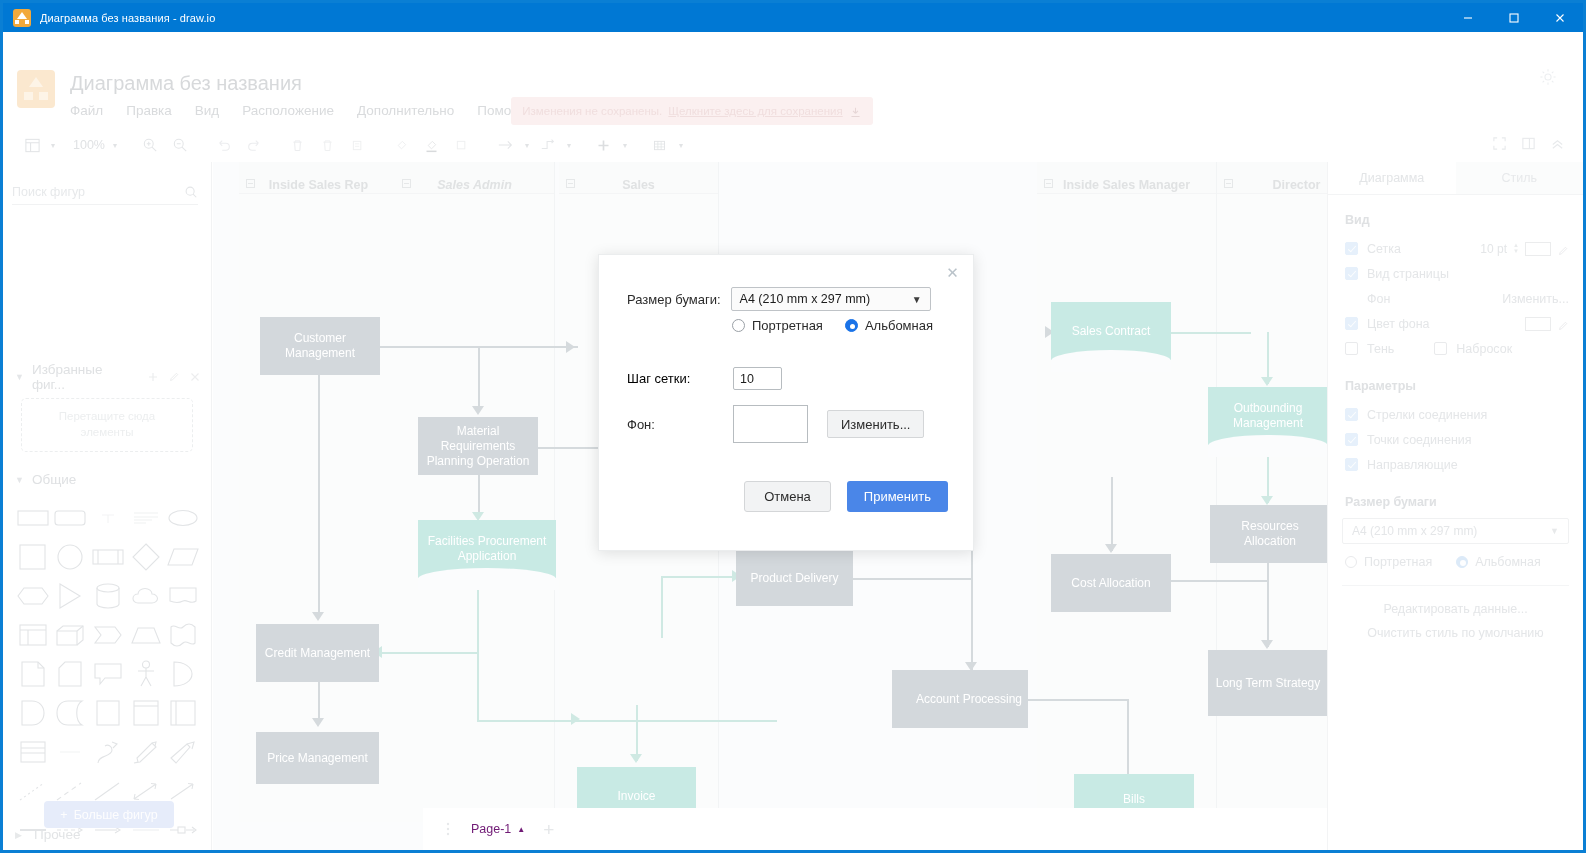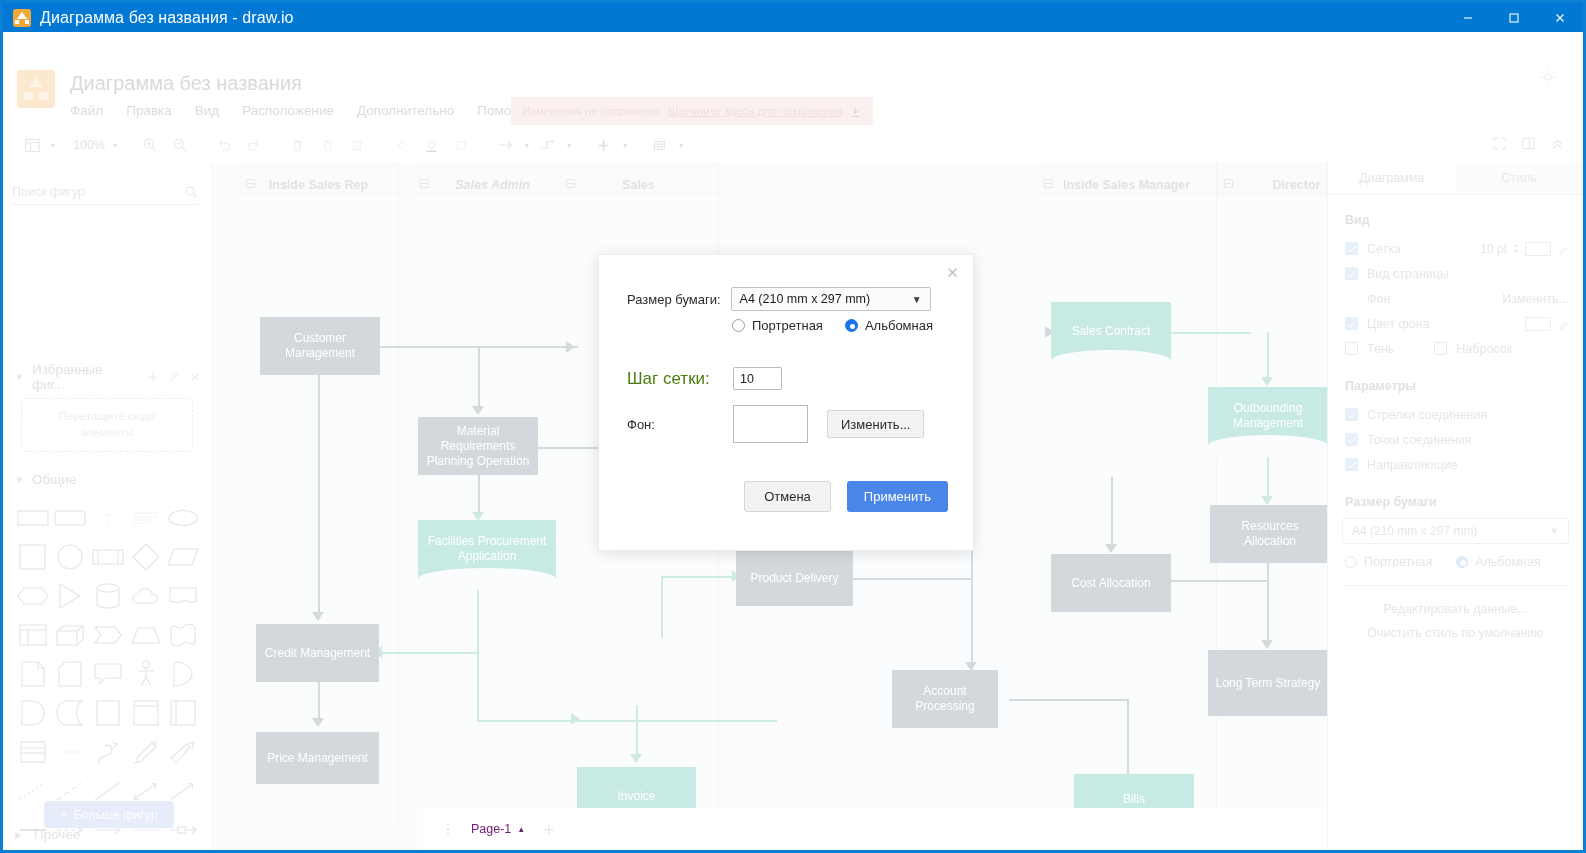--- a/index.html
+++ b/index.html
@@ -33,21 +33,21 @@
     width:0;height:0;border-left:5px solid transparent;border-right:5px solid transparent;
     border-bottom:7px solid #fff;
   }
   #titlebar .tb-icon::after{
     content:""; position:absolute; left:2px; bottom:3px; width:14px; height:4px;
     background:
       linear-gradient(#fff,#fff) 0 0/4px 4px no-repeat,
       linear-gradient(#fff,#fff) 10px 0/4px 4px no-repeat;
   }
   #titlebar .tb-title {
-    color:#ffffff; font-size:16px; letter-spacing:.1px;
+    color:#ffffff; font-size:11px; letter-spacing:.1px;
   }
   .winbtns { margin-left:auto; display:flex; height:29px; }
   .winbtn {
     width:46px; height:29px; display:flex; align-items:center; justify-content:center;
     color:#fff; font-size:13px; line-height:1;
   }
   .winbtn svg{ display:block; }
 
   
   #body-area { position:absolute; top:29px; left:0; right:0; bottom:0; background:#fff; }
@@ -271,21 +271,21 @@
     background:#fbfbfb; display:flex; align-items:center; padding:0 8px;
     font-size:12.5px; color:#1c1c1c;
   }
   #m-paper-select .cv{ margin-left:auto; font-size:10px; color:#3d3d3d; }
   #m-orient-row{ left:133px; top:63px; gap:7px; }
   #m-orient-row .lbl{ font-size:13px; color:#2b2b2b; }
   .rdo2{ width:13px;height:13px;border-radius:50%;border:1px solid #9aa0a6; background:#fff; position:relative; flex:none;}
   .rdo2.on{ border-color:#1a73e8; background:#1a73e8; }
   .rdo2.on::after{ content:""; position:absolute; left:4px;top:4px;width:5px;height:5px;border-radius:50%;background:#fff;}
   #m-grid-row{ left:28px; top:112px; }
-  #m-grid-label{ font-size:17px; color:#4d7c0f; width:106px; }
+  #m-grid-label{ font-size:13px; color:#000000; width:106px; }
   #m-grid-input{
     width:49px; height:23px; border:1px solid #b7bcc0; border-radius:2px; background:#fff;
     display:flex; align-items:center; padding-left:6px; font-size:12.5px; color:#1c1c1c;
   }
   #m-bg-row{ left:28px; top:150px; }
   #m-bg-label{ font-size:13px; color:#2b2b2b; width:106px; }
   #m-bg-swatch{ width:75px;height:38px; border:1px solid #b7bcc0; background:#fff; }
   #m-bg-btn{
     margin-left:19px; height:28px; padding:0 13px; border:1px solid #d4d6d8; border-radius:2px;
     background:#f2f3f4; display:flex;align-items:center;
@@ -793,21 +793,21 @@
       </div>
     </div>
 
     <div id="canvas">
       <div id="canvas-inner">
           <div class="lane" style="left: 26px; width: 160px;">
             <div class="lane-band"></div>
             <div class="lane-collapse"></div>
             <div class="lane-title">Inside Sales Rep</div>
           </div>
-          <div class="lane" style="left: 200px; width: 160px; font-style: italic;">
+          <div class="lane" style="left: 182px; width: 160px; font-style: italic;">
             <div class="lane-band"></div>
             <div class="lane-collapse"></div>
             <div class="lane-title">Sales Admin</div>
           </div>
           <div class="lane" style="left: 346px; width: 160px;">
             <div class="lane-band"></div>
             <div class="lane-collapse"></div>
             <div class="lane-title">Sales</div>
           </div>
           <div class="lane" style="left: 824px; width: 180px;">
@@ -879,21 +879,21 @@
           <div class="node gray" style="left: 43px; top: 570px; width: 123px; height: 52px;">
             <span>Price Management</span>
           </div>
           <div class="node gray" style="left: 523px; top: 389px; width: 117px; height: 55px;">
             <span>Product Delivery</span>
           </div>
           <div class="node doc" style="left: 364px; top: 605px; width: 119px; height: 58px;">
             <span>Invoice</span>
             <div class="wave"></div>
           </div>
-          <div class="node gray" style="left: 679px; top: 508px; width: 106px; height: 58px;">
+          <div class="node gray" style="left: 679px; top: 508px; width: 136px; height: 58px; justify-content: flex-end;">
             <span>Account Processing</span>
           </div>
           <div class="node doc" style="left: 838px; top: 140px; width: 120px; height: 58px;">
             <span>Sales Contract</span>
             <div class="wave"></div>
           </div>
           <div class="node doc" style="left: 995px; top: 225px; width: 120px; height: 58px;">
             <span>Outbounding Management</span>
             <div class="wave"></div>
           </div>

